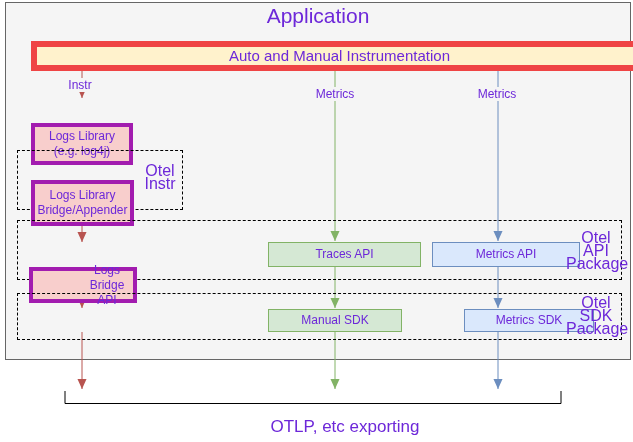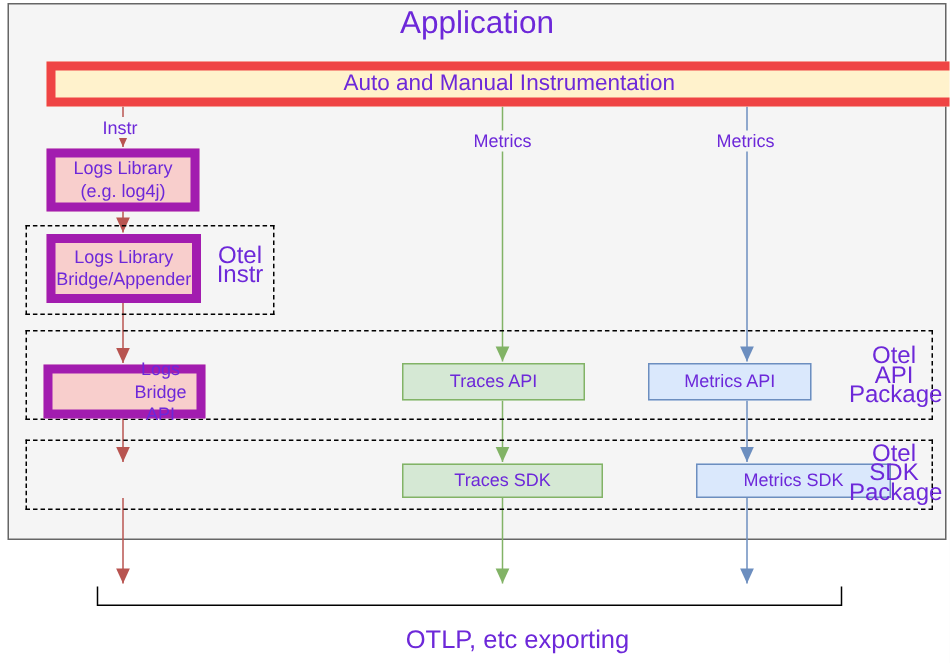--- a/index.html
+++ b/index.html
@@ -15,39 +15,39 @@
   .app-title { left: 5px; top: 4px; width: 626px; text-align: center; font-size: 21px; }
   .instr-box {
     left: 31px; top: 41px; width: 617px; height: 30px;
     background: #FFF2CC; border: 6px solid #ef4444;
     display: flex; align-items: flex-start; justify-content: center; font-size: 15px;
   }
   .node {
     display: flex; align-items: center; justify-content: center;
     text-align: center; font-size: 12px; line-height: 1.25; white-space: pre-line;
   }
-  .pink  { background: #F8CECC; border: 6px solid #a21caf; }
+  .pink  { background: #F8CECC; border: 4px solid #a21caf; margin-top: 24px; }
   .green { background: #D5E8D4; border: 1px solid #82B366; }
   .blue  { background: #DAE8FC; border: 1px solid #6C8EBF; }
   .dashed { border: 1px dashed #000000; background: transparent; }
   .line-label {
     font-size: 12px; background: #F5F5F5; padding: 0 2px;
     white-space: nowrap; transform: translateX(-50%);
   }
   .pkg-label { font-size: 16px; line-height: 13px; text-align: center; white-space: pre-line; }
   .overlay-svg { left: 0; top: 0; pointer-events: none; }
 
   .pos-logs-library   { left: 31px;  top: 99px;  width: 102px; height: 42px; }
   .pos-instr-dash     { left: 17px;  top: 150px; width: 166px; height: 60px; }
   .pos-bridge         { left: 31px;  top: 156px; width: 103px; height: 46px; }
   .pos-instr-label    { left: 138px; top: 164px; width: 44px; }
   .pos-api-dash       { left: 17px;  top: 220px; width: 605px; height: 60px; }
   .pos-logs-bridge-api{ left: 29px;  top: 243px; width: 108px; height: 36px; padding-left: 48px; }
-  .pos-traces-api     { left: 268px; top: 242px; width: 122px; height: 25px; }
-  .pos-metrics-api    { left: 432px; top: 242px; width: 109px; height: 25px; }
+  .pos-traces-api     { left: 268px; top: 242px; width: 153px; height: 25px; }
+  .pos-metrics-api    { left: 432px; top: 242px; width: 148px; height: 25px; }
   .pos-api-pkg        { left: 566px; top: 231px; width: 60px; }
   .pos-sdk-dash       { left: 17px;  top: 293px; width: 605px; height: 47px; }
   .pos-logs-sdk       { left: 43px;  top: 309px; width: 80px;  height: 23px; }
   .pos-traces-sdk     { left: 268px; top: 309px; width: 134px; height: 23px; }
   .pos-metrics-sdk    { left: 432px; top: 309px; width: 130px; height: 23px; margin-left: 32px; }
   .pos-sdk-pkg        { left: 566px; top: 296px; width: 60px; }
   .pos-logs-label     { left: 80px;  top: 78px; }
   .pos-traces-label   { left: 335px; top: 87px; }
   .pos-metrics-label  { left: 497px; top: 87px; }
   .otlp-label { left: 345px; top: 417px; transform: translateX(-50%); font-size: 17px; white-space: nowrap; }
@@ -115,21 +115,21 @@
 
   <div class="abs dashed pos-api-dash"></div>
   <div class="abs node pink  pos-logs-bridge-api">Logs Bridge API</div>
   <div class="abs node green pos-traces-api">Traces API</div>
   <div class="abs node blue  pos-metrics-api">Metrics API</div>
   <div class="abs pkg-label pos-api-pkg">Otel
 API
 Package</div>
 
   <div class="abs dashed pos-sdk-dash"></div>
-  <div class="abs node green pos-traces-sdk">Traces SDK</div>
+  <div class="abs node green pos-traces-sdk">Manual SDK</div>
   <div class="abs node blue  pos-metrics-sdk">Metrics SDK</div>
   <div class="abs pkg-label pos-sdk-pkg">Otel
 SDK
 Package</div>
 
   <div class="abs otlp-label">OTLP, etc exporting</div>
 
 </div>
 
 </body></html>

